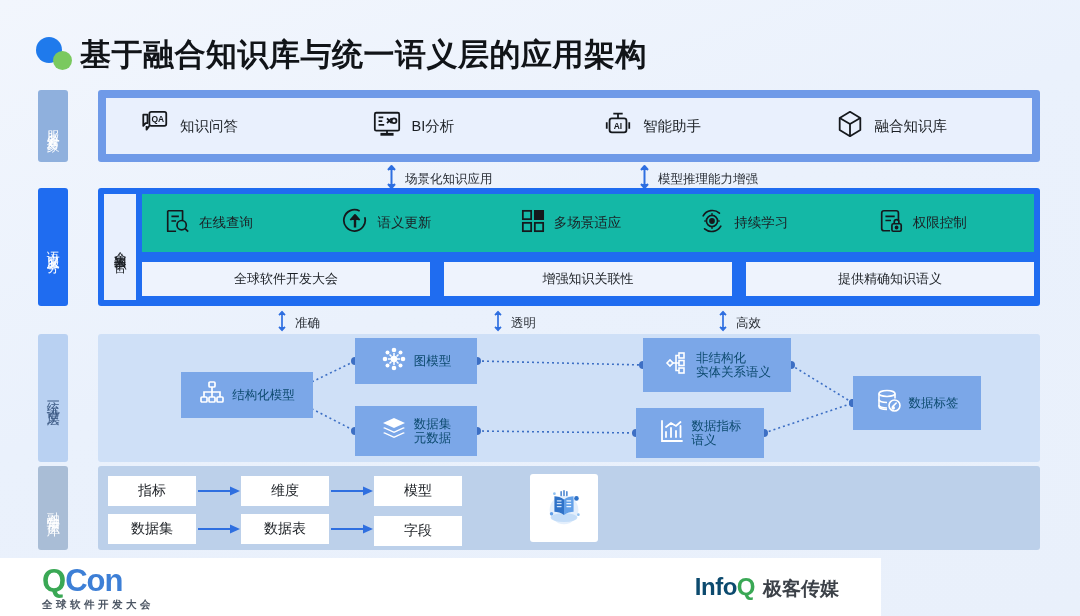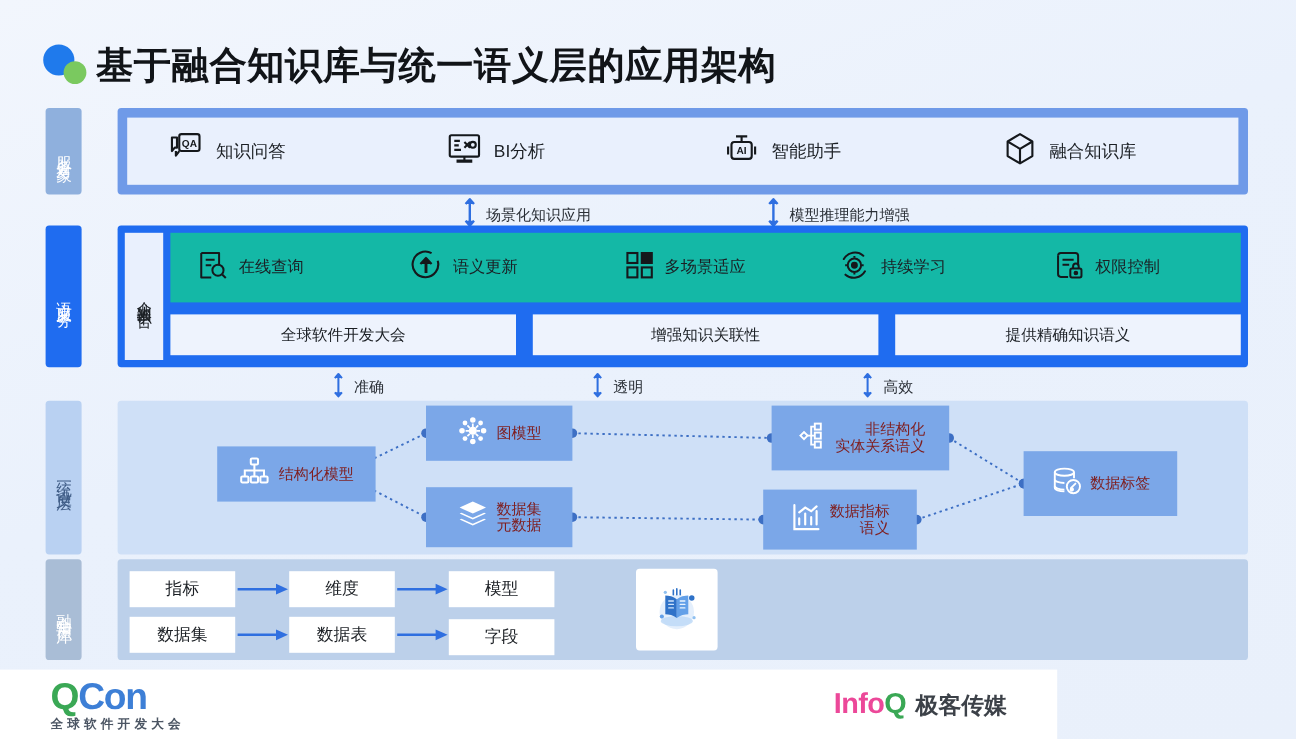--- a/index.html
+++ b/index.html
@@ -98,21 +98,21 @@
 
   
   .uni-band {
     position: absolute; left: 98px; top: 334px; width: 942px; height: 128px;
     background: #cfe0f7; border-radius: 3px; overflow: hidden;
   }
   .uni-svg { position:absolute; left:0; top:0; }
   .uni-node {
     position: absolute; background:#7ba7e8;
     display:flex; align-items:center; justify-content:center; gap:7px;
-    color:#7f1d1d; font-size:12.5px; line-height:1.15; text-align:right;font-family:Liberation Serif, serif;
+    color:#0c4a6e; font-size:12.5px; line-height:1.15; text-align:left;font-family:Liberation Serif, serif;
   }
 
   
   .kb-band {
     position:absolute; left:98px; top:466px; width:942px; height:84px;
     background:#bcd0ea; border-radius:3px;
     display:flex; align-items:center; padding: 4px 10px; gap: 0;
   }
   .kb-group { position: relative; height: 72px; }
   .kb-left  { width: 390px; }
@@ -134,21 +134,21 @@
     background:#ffffff; display:flex; align-items:center;
     justify-content:space-between; padding: 0 42px;
   }
   .qcon { display:flex; flex-direction:column; line-height:1; }
   .qcon-main { font-size: 31px; font-weight:bold; letter-spacing:-1px; }
   .qcon-main .q { color:#3aa855; }
   .qcon-main .con { color:#3d7fd6; }
   .qcon-sub { font-size: 10.5px; font-weight:bold; color:#4b5563; letter-spacing:3.5px; margin-top:3px; }
   .infoq { display:flex; align-items:baseline; gap:8px; }
   .infoq-main { font-size:24px; font-weight:bold; letter-spacing:-.5px; }
-  .infoq-main .i { color:#ec4899; }
+  .infoq-main .i { color:#0c4a6e; }
   .infoq-main .q { color:#3aa855; }
   .infoq-sub { font-size:19px; font-weight:bold; color:#3c4148; }
 </style>
 </head>
 <body>
 
 <div class="title-row">
   <div class="logo-dots">
     <div class="d1"></div>
       <div class="d2"></div>

